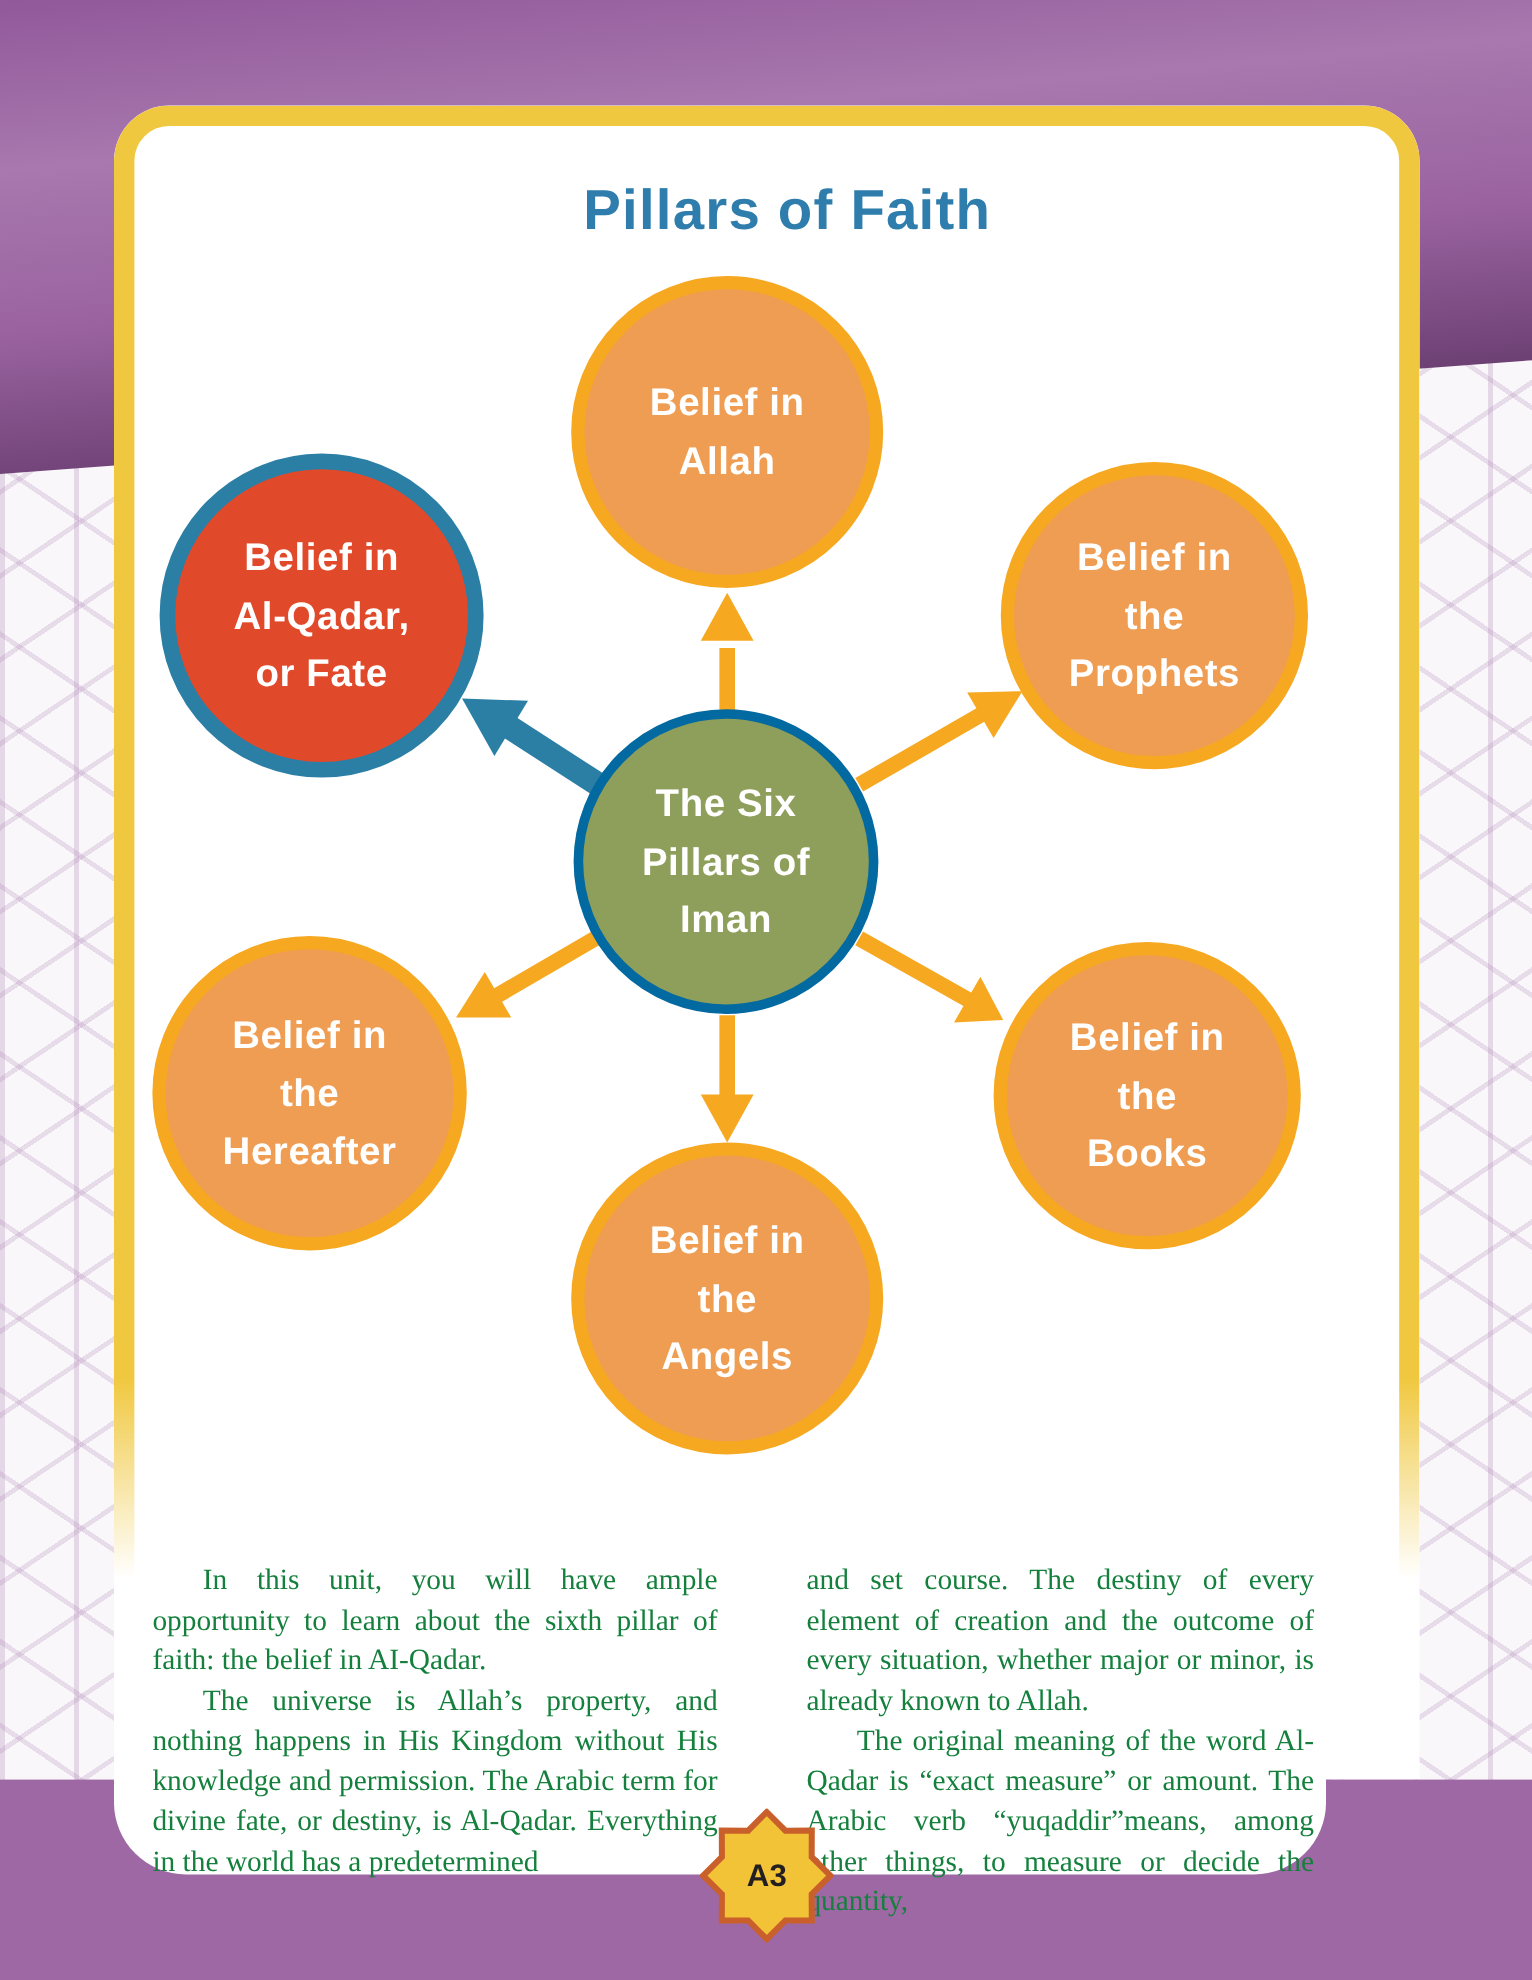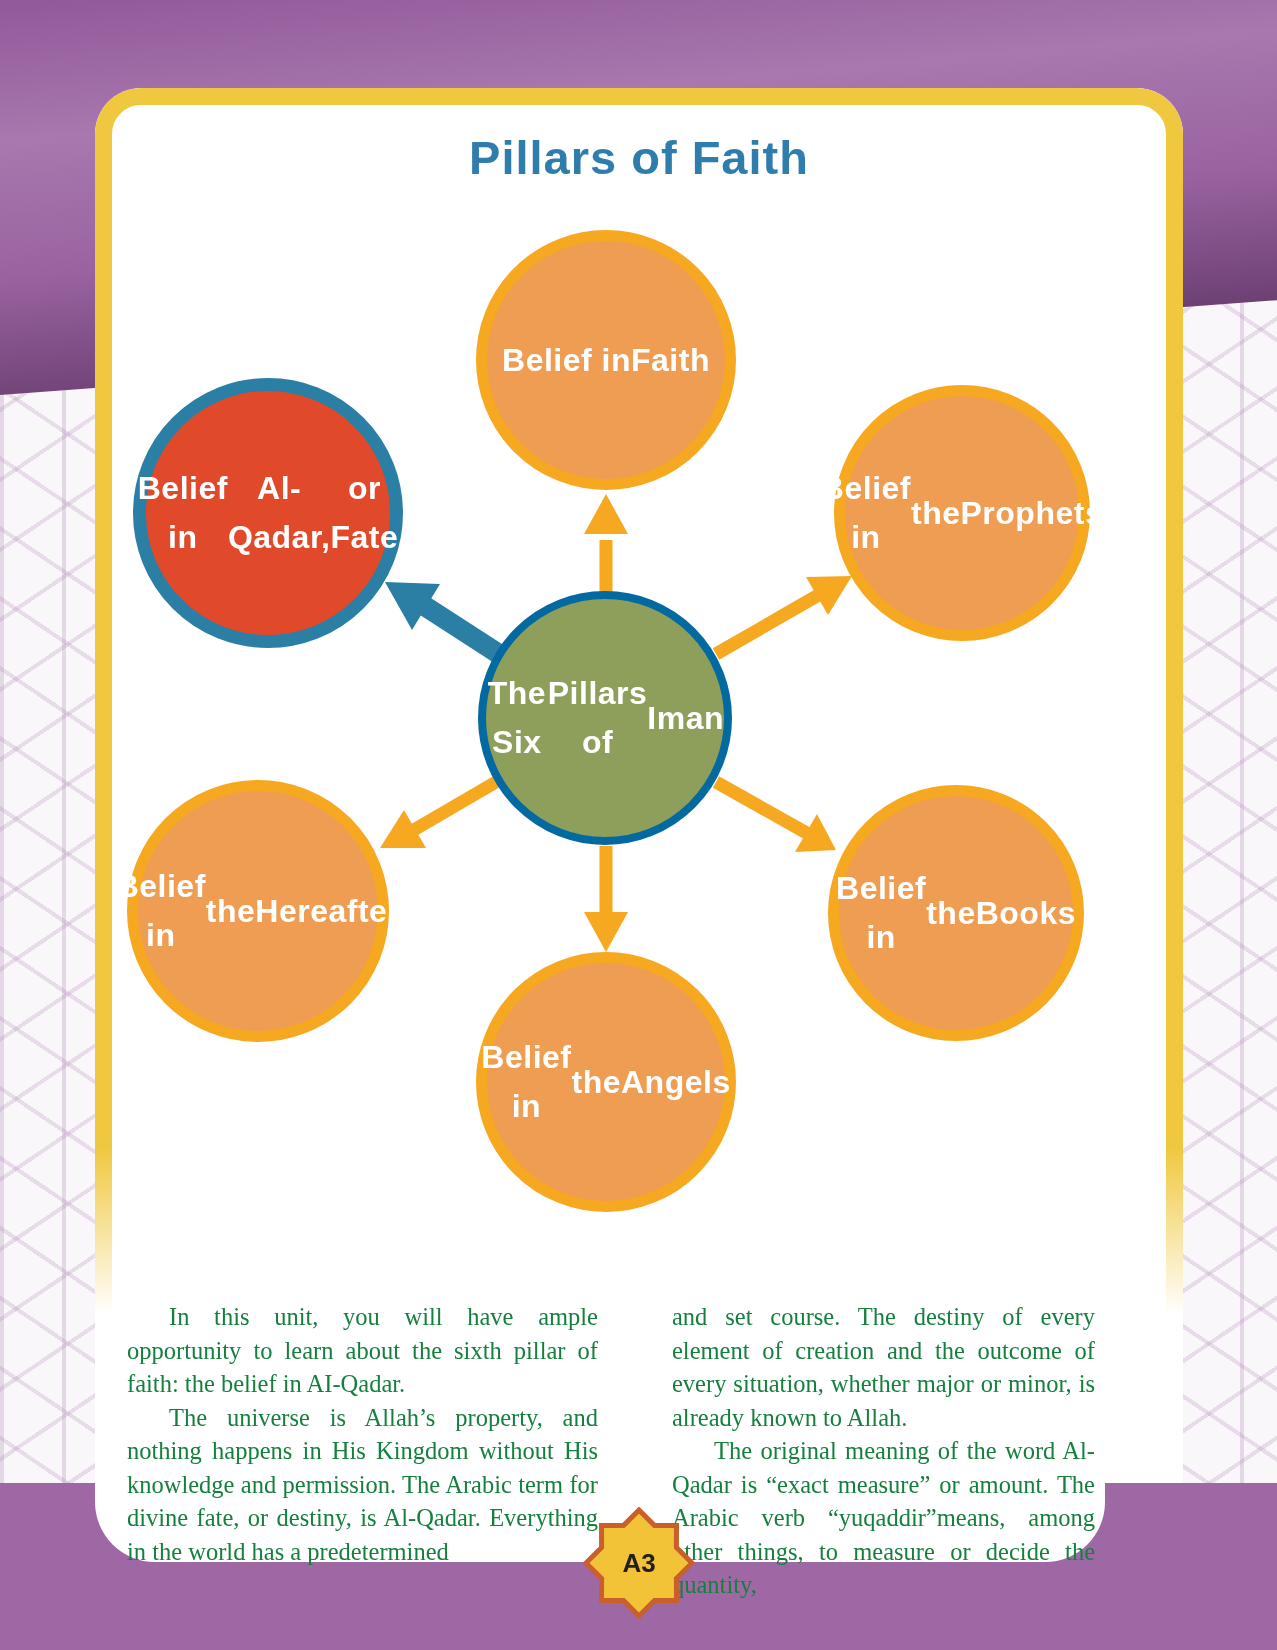--- a/index.html
+++ b/index.html
@@ -25,28 +25,28 @@
     position:absolute; left:95px; top:88px; width:1088px; height:1395px; z-index:2;
     background:#ffffff; border-radius:46px 46px 0 0;
   }
   .card-frame {
     position:absolute; left:95px; top:88px; width:1088px; height:1395px; z-index:3;
     box-sizing:border-box; border:17px solid #f0c83f; border-radius:46px;
     -webkit-mask-image:linear-gradient(to bottom, #000 76%, transparent 88%);
             mask-image:linear-gradient(to bottom, #000 76%, transparent 88%);
   }
   .title {
-    position:absolute; left:95px; top:130px; width:1088px; z-index:4; margin:0;
+    position:absolute; left:95px; top:130px; width:1088px; z-index:4; margin:17px;
     text-align:center; font-size:47px; font-weight:bold; letter-spacing:1px;
     color:#2f7dac;
   }
   .arrows { position:absolute; left:0; top:0; width:1277px; height:1650px; z-index:4; pointer-events:none; }
   .circle {
     position:absolute; z-index:5; box-sizing:border-box; border-radius:50%;
-    display:flex; flex-direction:row; align-items:center; justify-content:center;
+    display:flex; flex-direction:column; align-items:center; justify-content:center;
     text-align:center; color:#ffffff; font-size:32px; font-weight:bold;
     line-height:1.52; letter-spacing:.5px;
   }
   .circle.orange { background:#ef9d52; border:11px solid #f6a820; }
   .circle.center { background:#8e9e5b; border:8px solid #0369a1; }
   .circle.red    { background:#e1492b; border:13px solid #2b7fa5; }
   .c-center    { left:478px; top:591px; width:254px; height:254px; }
   .c-allah     { left:476px; top:230px; width:260px; height:260px; }
   .c-prophets  { left:834px; top:385px; width:256px; height:256px; }
   .c-books     { left:828px; top:785px; width:256px; height:256px; }
@@ -122,21 +122,21 @@
   </svg>
 
   <div class="circle center c-center">
     <div>The Six</div>
     <div>Pillars of</div>
     <div>Iman</div>
   </div>
 
   <div class="circle orange c-allah">
     <div>Belief in</div>
-    <div>Faith</div>
+    <div>Allah</div>
   </div>
 
   <div class="circle orange c-prophets">
     <div>Belief in</div>
     <div>the</div>
     <div>Prophets</div>
   </div>
 
   <div class="circle orange c-books">
     <div>Belief in</div>

